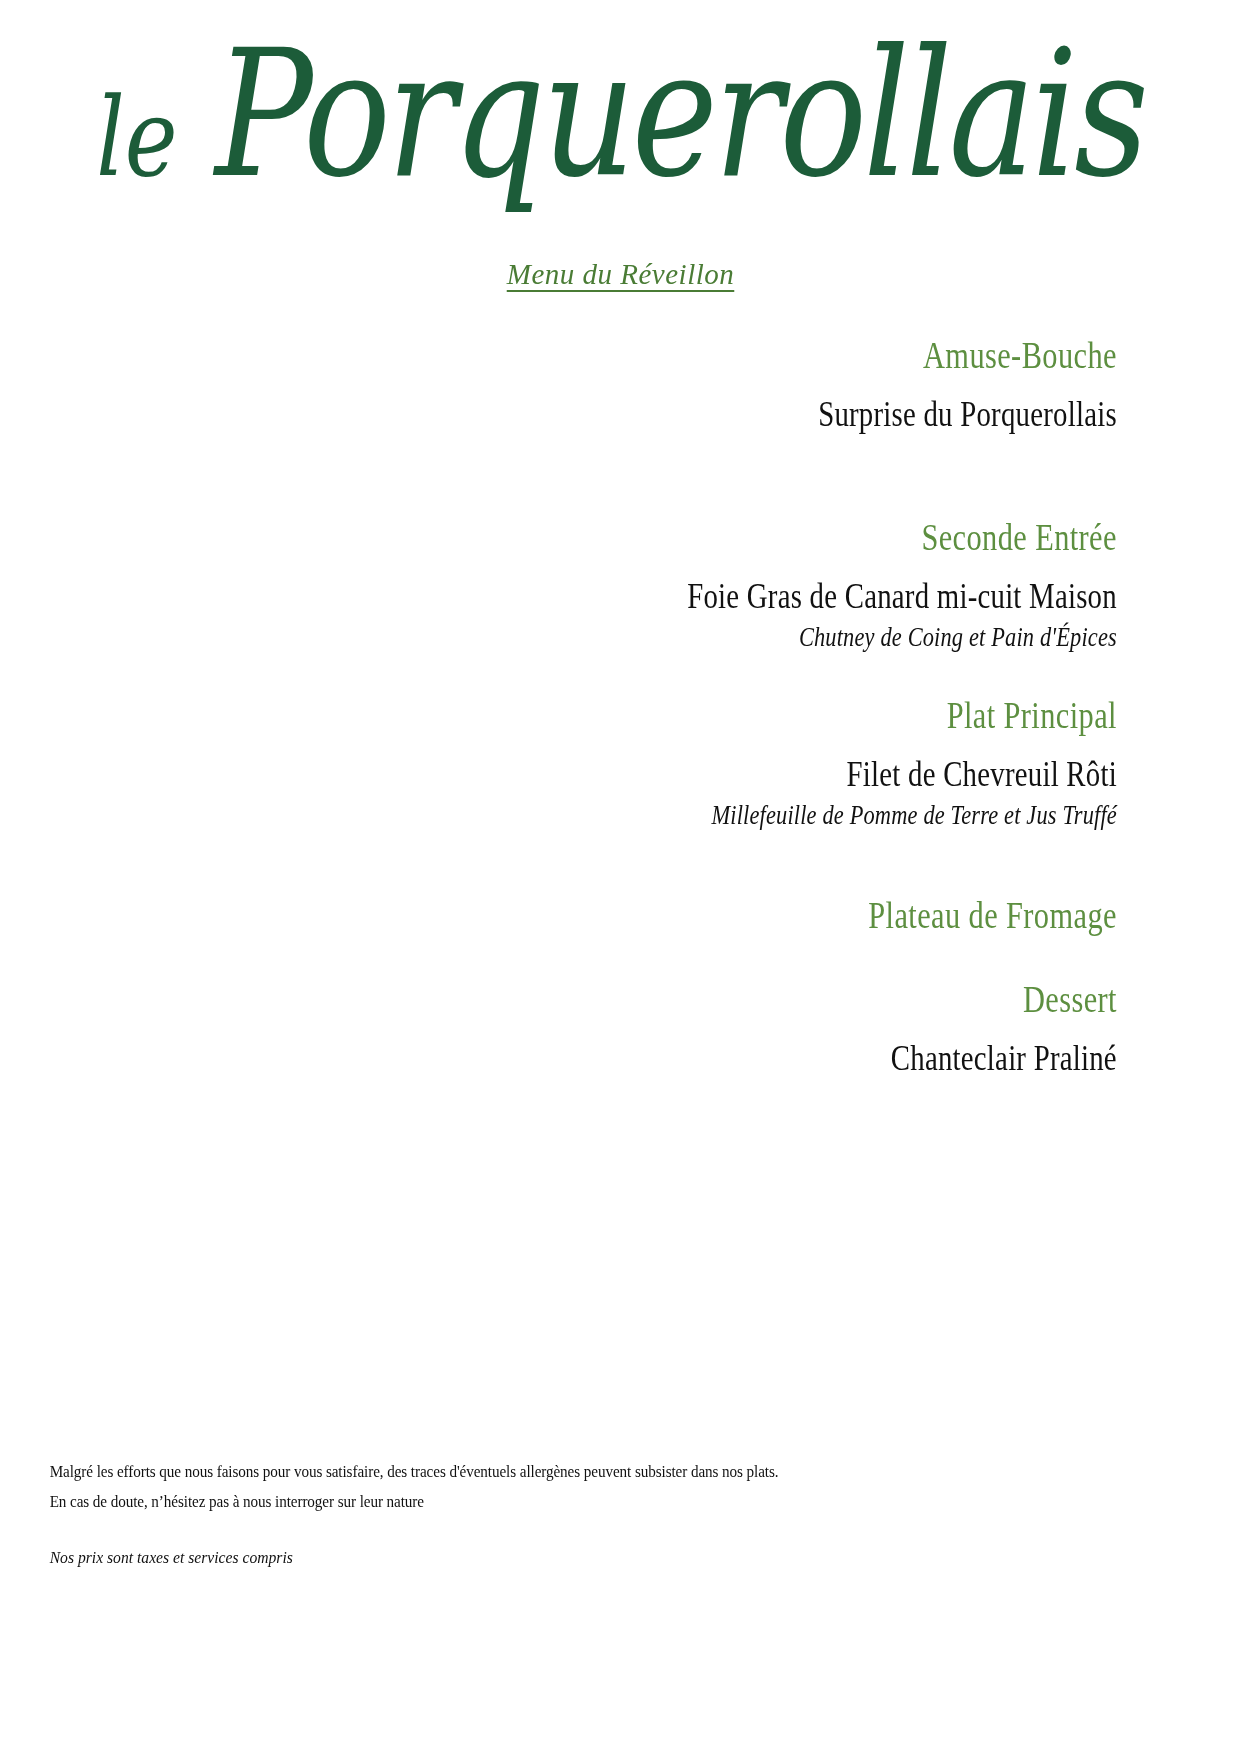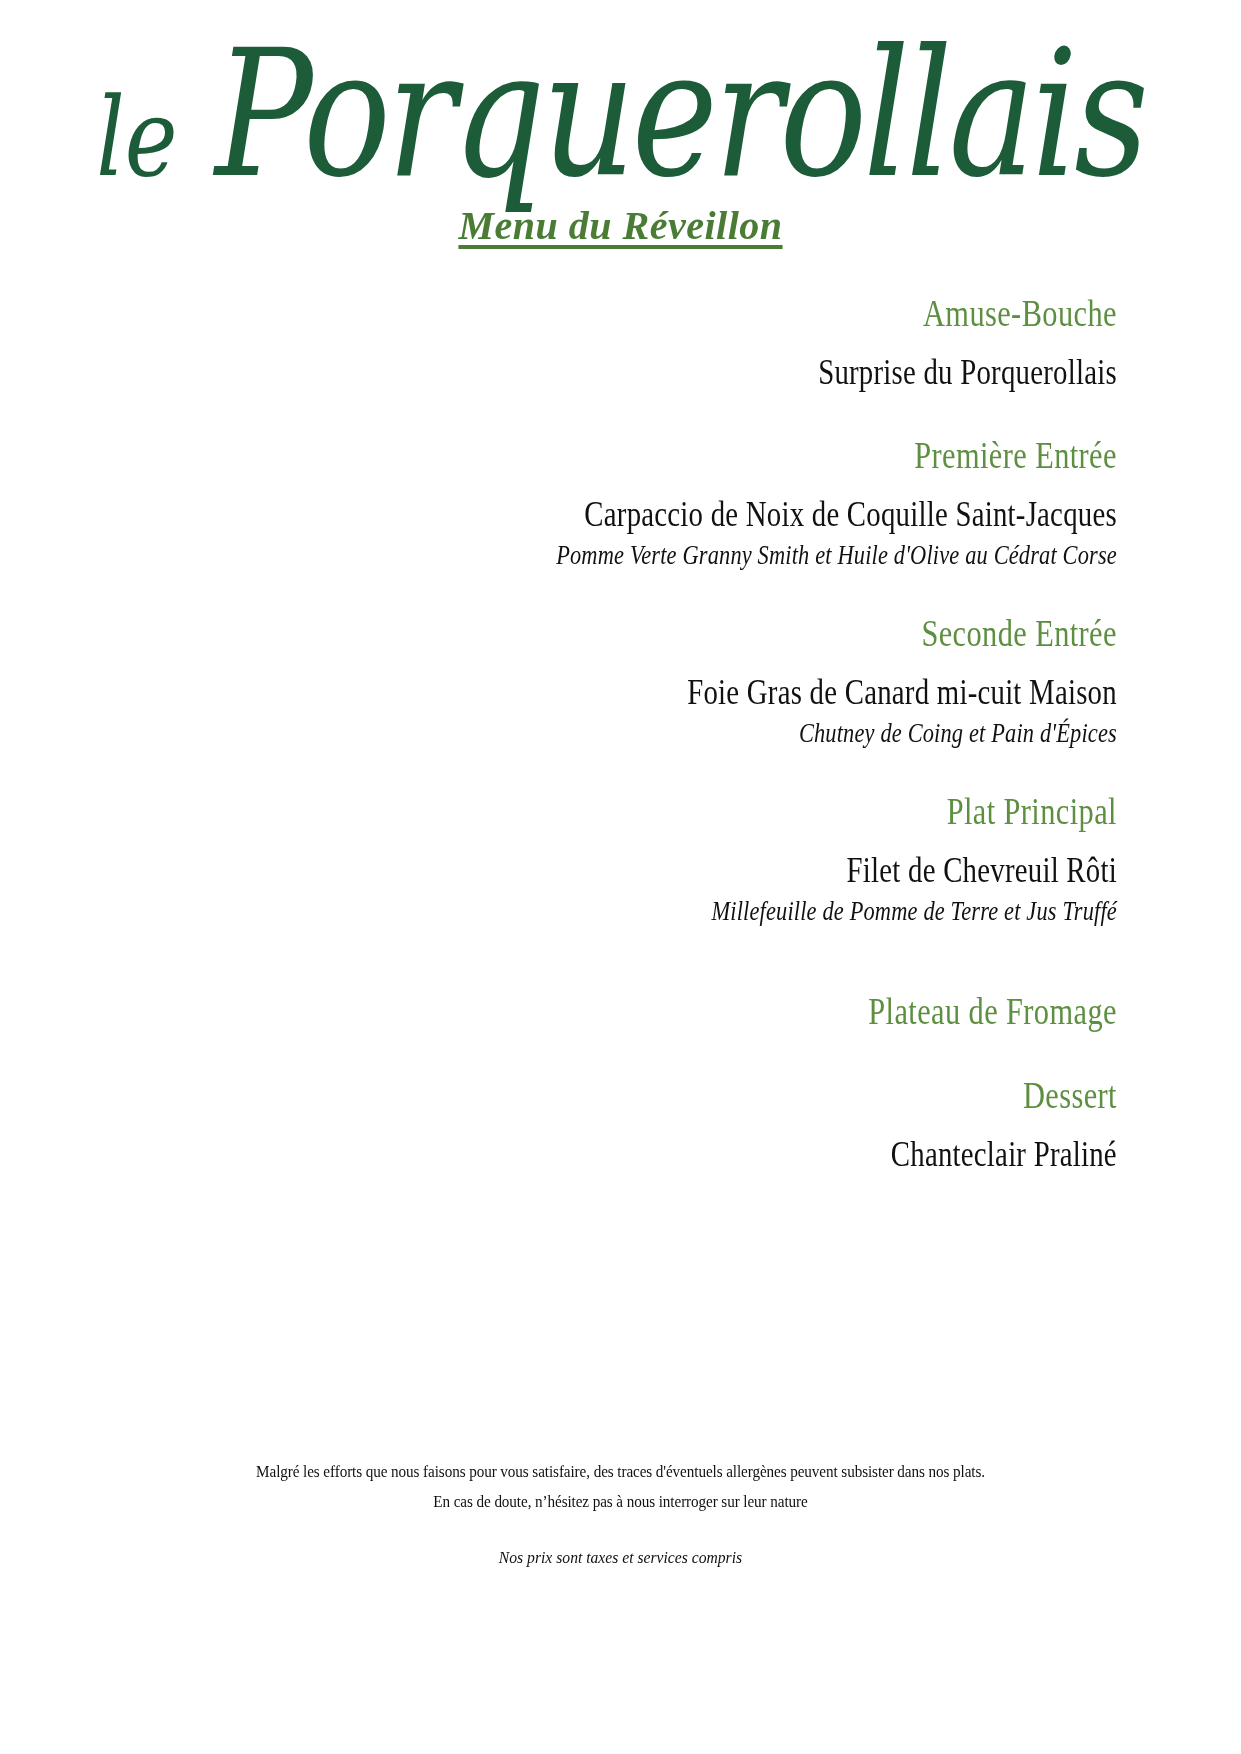--- a/index.html
+++ b/index.html
@@ -57,24 +57,25 @@
     margin-top: 46px;
     font-family: "Liberation Serif", serif;
     font-weight: bold;
     font-size: 31px;
     color: #000000;
     letter-spacing: 0.4px;
   }
 
   
   .menu-title {
-    font-family: "Liberation Serif", serif;
-    font-weight: bold;
-    font-style: italic;
-    font-size: 40px;
+    margin-top: 56px;
+    font-family: "Liberation Serif", serif;
+    font-weight: normal;
+    font-style: italic;
+    font-size: 29px;
     color: #4a7c35;
     text-decoration: underline;
     text-underline-offset: 6px;
     letter-spacing: 0.5px;
   }
 
   
   .course {
     width: 100%;
     text-align: right;
@@ -113,21 +114,20 @@
   .sp-d2desc     { height: 4px; }
   .sp-course     { height: 40px; }
   .sp-course-lg  { height: 62px; }
 
   
   .footer {
     position: absolute;
     left: 0;
     right: 0;
     bottom: 186px;
-    text-align: center;
   }
   .footer-line {
     font-family: "Liberation Serif", serif;
     font-size: 16.5px;
     color: #111111;
     line-height: 1.85;
     transform: scaleX(0.92);
     display: block;
     letter-spacing: -0.1px;
   }
@@ -156,27 +156,20 @@
   <div class="sp-amuse"></div>
 
   <div class="course">
     <span class="course-heading">Amuse-Bouche</span>
     <div class="sp-h2d"></div>
     <span class="dish-name">Surprise du Porquerollais</span>
   </div>
 
   <div class="sp-course"></div>
 
-  <div class="course">
-    <span class="course-heading">Première Entrée</span>
-    <div class="sp-h2d"></div>
-    <span class="dish-name">Carpaccio de Noix de Coquille Saint-Jacques</span>
-    <div class="sp-d2desc"></div>
-    <span class="dish-desc">Pomme Verte Granny Smith et Huile d'Olive au Cédrat Corse</span>
-  </div>
 
   <div class="sp-course"></div>
 
   <div class="course">
     <span class="course-heading">Seconde Entrée</span>
     <div class="sp-h2d"></div>
     <span class="dish-name">Foie Gras de Canard mi-cuit Maison</span>
     <div class="sp-d2desc"></div>
     <span class="dish-desc">Chutney de Coing et Pain d'Épices</span>
   </div>

